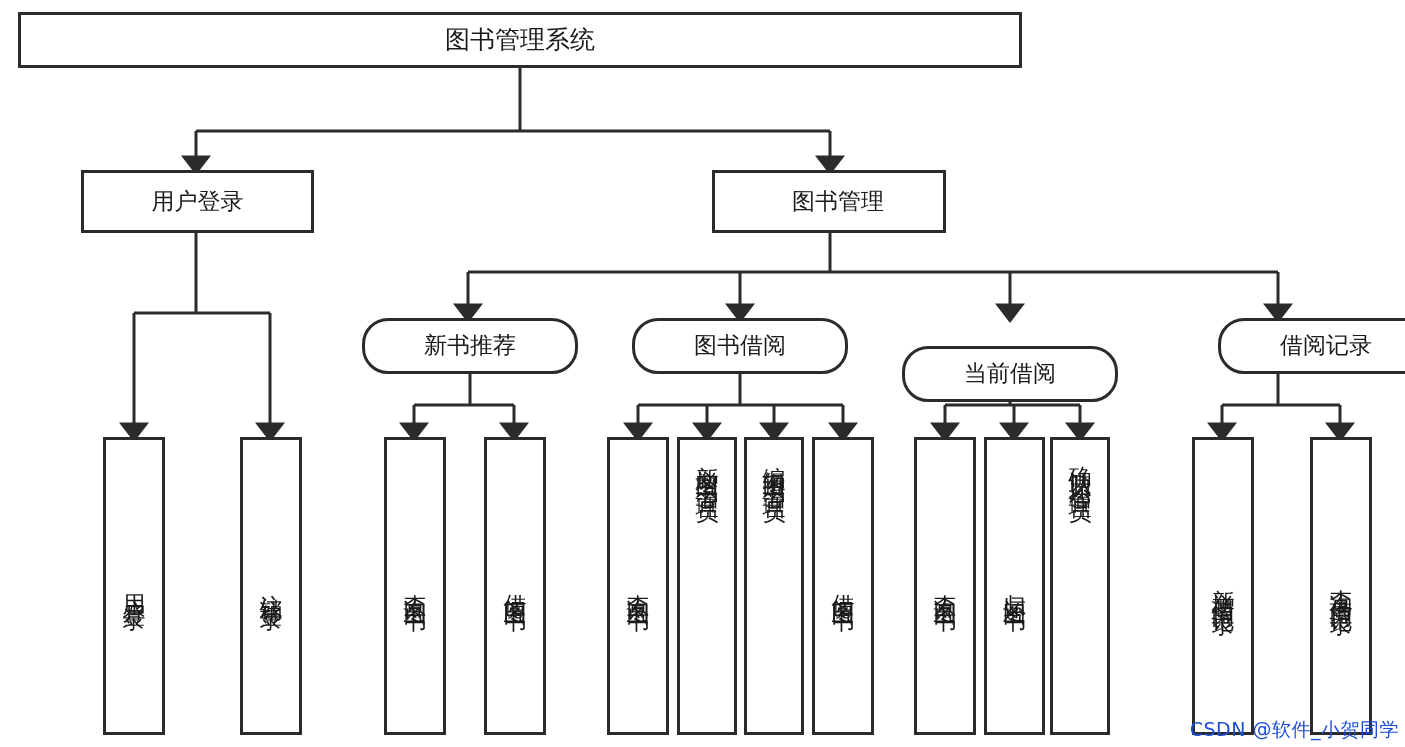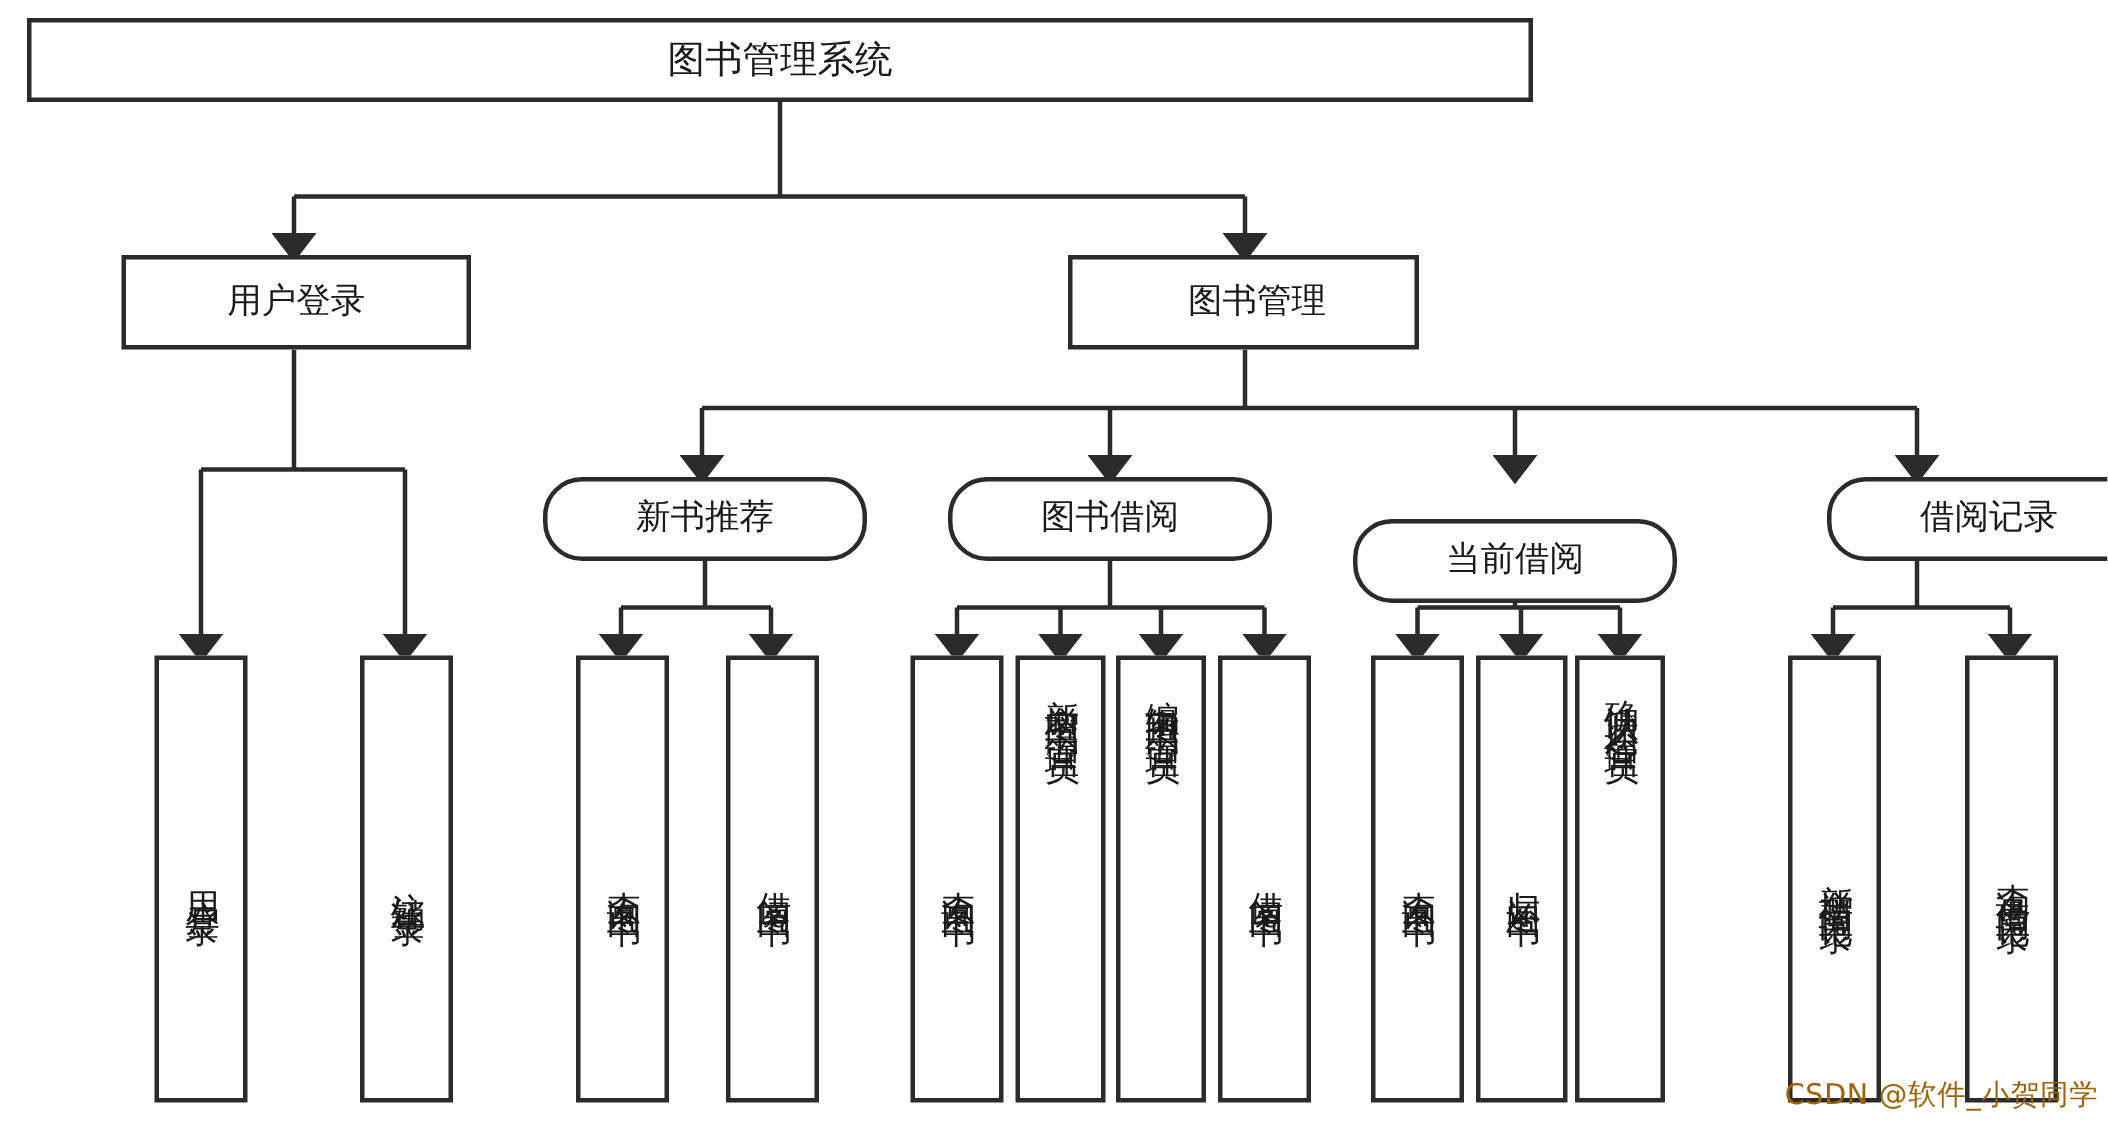--- a/index.html
+++ b/index.html
@@ -11,21 +11,21 @@
   .node .lbl{display:block;text-align:center;line-height:1.18;white-space:nowrap;}
   .root{font-size:25px;}
   .lvl2{font-size:23px;}
   .lvl3{font-size:23px;border-radius:26px;}
   .leaf{align-items:flex-start;justify-content:center;padding-top:0;}
   .leaf .lbl{writing-mode:vertical-rl;text-orientation:upright;font-size:23px;
              letter-spacing:5px;line-height:1;white-space:nowrap;}
   .leaf.mid{align-items:center;}
   .leaf.top{align-items:flex-start;}
   .leaf.top .lbl{margin-top:8px;}
-  .watermark{position:absolute;right:6px;bottom:4px;font-size:19px;color:#a16207;
+  .watermark{position:absolute;right:6px;bottom:4px;font-size:19px;color:#1d4ed8;
              letter-spacing:0.5px;white-space:nowrap;}
 </style>
 </head>
 <body>
 
 <div id="stage">
 
   <svg class="links" viewBox="0 0 1405 747">
     <defs>
       <marker id="arr" markerWidth="9" markerHeight="10" refX="2.2" refY="5" orient="auto" markerUnits="strokeWidth">

